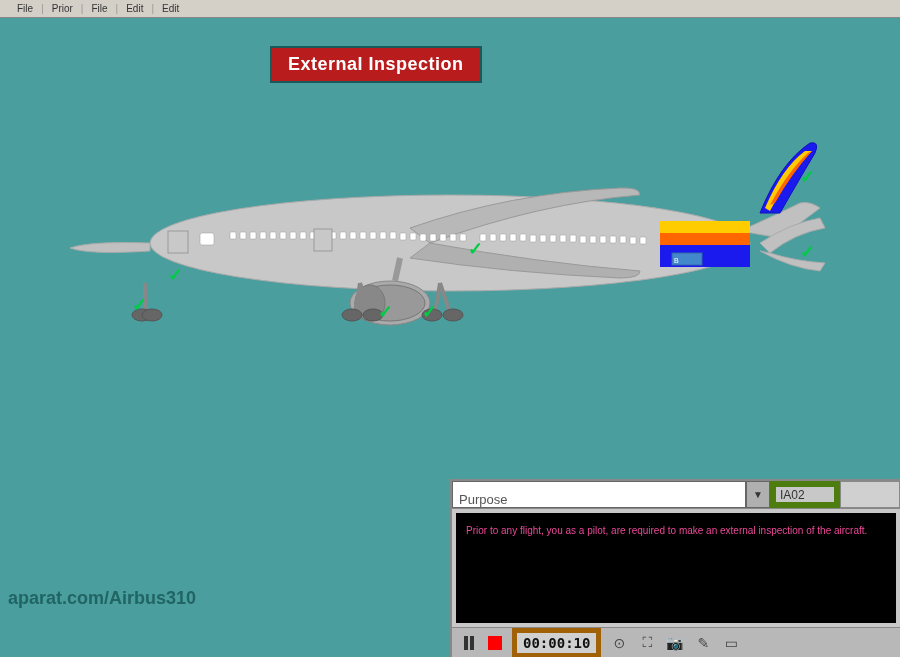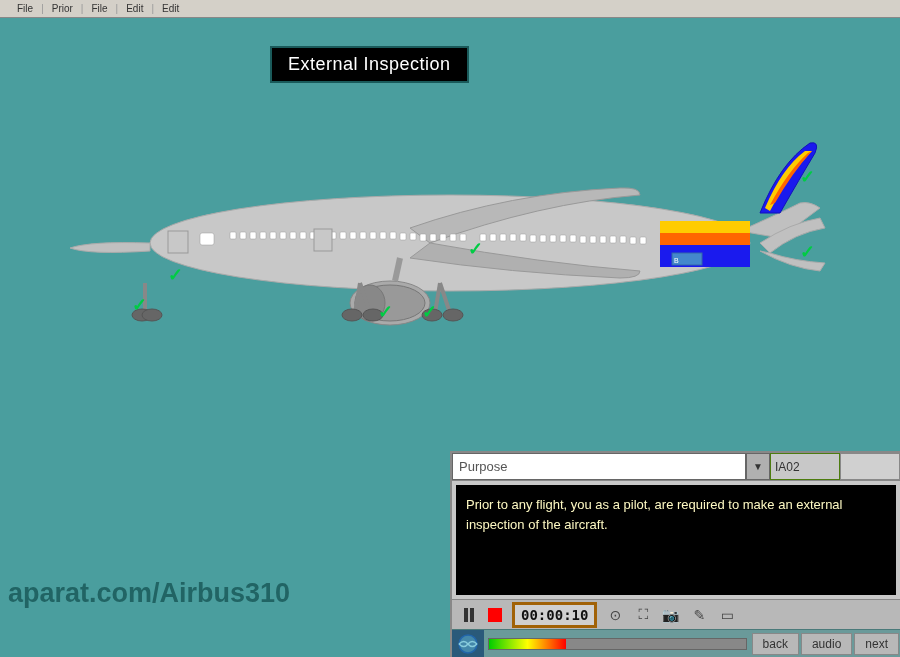--- a/index.html
+++ b/index.html
@@ -39,45 +39,45 @@
       height: calc(657px - 18px);
       background: #4a9e9e;
       position: relative;
     }
 
     
     #title-box {
       position: absolute;
       top: 28px;
       left: 270px;
-      background: #000000;
+      background: #b91c1c;
       border: 2px solid #1a5a5a;
       padding: 6px 16px;
       color: white;
       font-size: 18px;
-      font-weight: normal;
+      font-weight: bold;
       letter-spacing: 0.5px;
     }
 
     
     #aircraft-container {
       position: absolute;
       top: 85px;
       left: 60px;
       width: 780px;
       height: 280px;
     }
 
     
     #watermark {
       position: absolute;
       bottom: 48px;
       left: 8px;
       color: #1a5a5a;
-      font-size: 27px;
+      font-size: 18px;
       font-weight: bold;
       opacity: 0.85;
     }
 
     
     #bottom-panel {
       position: absolute;
       bottom: 0;
       right: 0;
       width: 450px;
@@ -99,41 +99,41 @@
 
     #purpose-field {
       flex: 1;
       height: 100%;
       background: white;
       border: 1px solid #666;
       padding: 0 6px;
       font-size: 13px;
       color: #555;
       display: flex;
-      align-items: center;
+      align-items: flex-end;
     }
 
     #dropdown-arrow {
       width: 24px;
       height: 100%;
       background: #b0b0b0;
       border: 1px solid #666;
       display: flex;
       align-items: center;
       justify-content: center;
       font-size: 10px;
       color: #333;
       cursor: pointer;
     }
 
     #id-field {
       width: 70px;
       height: 100%;
       background: #c8c8c8;
-      border: 1px solid #4d7c0f;
+      border: 6px solid #4d7c0f;
       display: flex;
       align-items: center;
       padding: 0 4px;
       font-size: 12px;
       color: #333;
     }
 
     #empty-field {
       width: 60px;
       height: 100%;
@@ -143,22 +143,22 @@
 
     
     #panel-content {
       background: black;
       min-height: 110px;
       padding: 10px;
       margin: 4px;
     }
 
     #panel-text {
-      color: #fef9c3;
-      font-size: 13px;
+      color: #ec4899;
+      font-size: 10px;
       line-height: 1.5;
     }
 
     
     #controls-bar {
       display: flex;
       align-items: center;
       height: 30px;
       background: #b8b8b8;
       border-top: 1px solid #888;
@@ -193,21 +193,21 @@
       background: red;
     }
 
     #timer-display {
       font-size: 14px;
       font-weight: bold;
       color: #111;
       font-family: monospace;
       background: #d0d0d0;
       padding: 2px 6px;
-      border: 3px solid #a16207;
+      border: 5px solid #a16207;
     }
 
     .ctrl-icon {
       width: 20px;
       height: 20px;
       display: flex;
       align-items: center;
       justify-content: center;
       cursor: pointer;
       font-size: 14px;
@@ -436,30 +436,15 @@
         <div class="stop-icon"></div>
       </div>
       <div id="timer-display">00:00:10</div>
       <div class="ctrl-icon">⊙</div>
       <div class="ctrl-icon">⛶</div>
       <div class="ctrl-icon">📷</div>
       <div class="ctrl-icon">✎</div>
       <div class="ctrl-icon">▭</div>
     </div>
 
-    <div id="nav-bar">
-      <div id="nav-logo">
-        <svg width="24" height="20" viewBox="0 0 24 20">
-          <circle cx="12" cy="10" r="9" fill="#4488aa" stroke="#2266aa" stroke-width="1.5"></circle>
-          <path d="M3,10 Q8,5 12,10 Q16,15 21,10" stroke="#88ccdd" stroke-width="1.5" fill="none"></path>
-          <path d="M3,10 Q8,15 12,10 Q16,5 21,10" stroke="#88ccdd" stroke-width="1.5" fill="none"></path>
-        </svg>
-      </div>
-      <div id="progress-bar-container">
-        <div id="progress-bar-fill"></div>
-      </div>
-      <button class="nav-btn">back</button>
-      <button class="nav-btn">audio</button>
-      <button class="nav-btn">next</button>
-    </div>
   </div>
 
 </div>
 
 </body></html>

